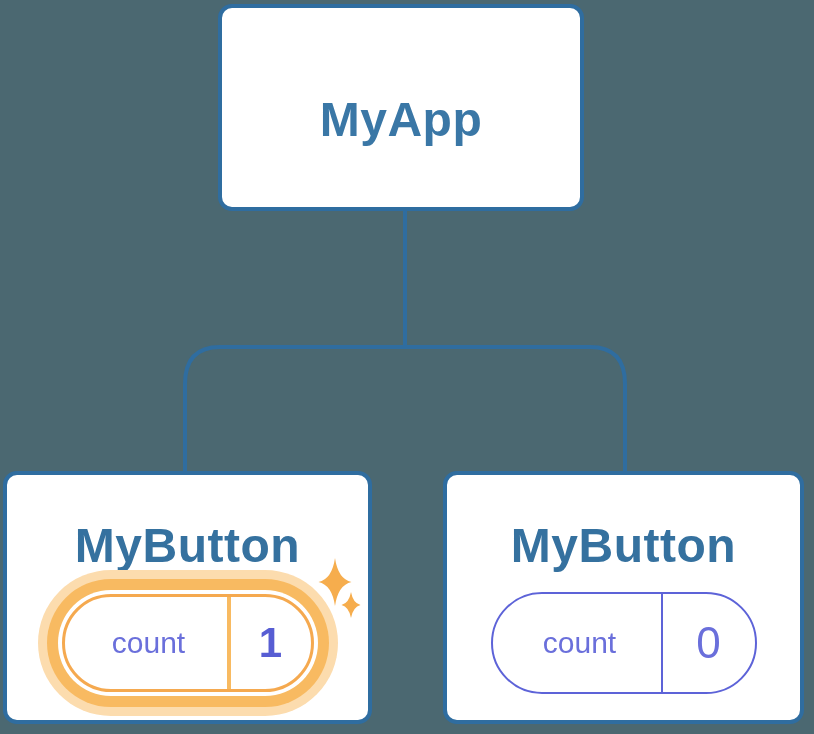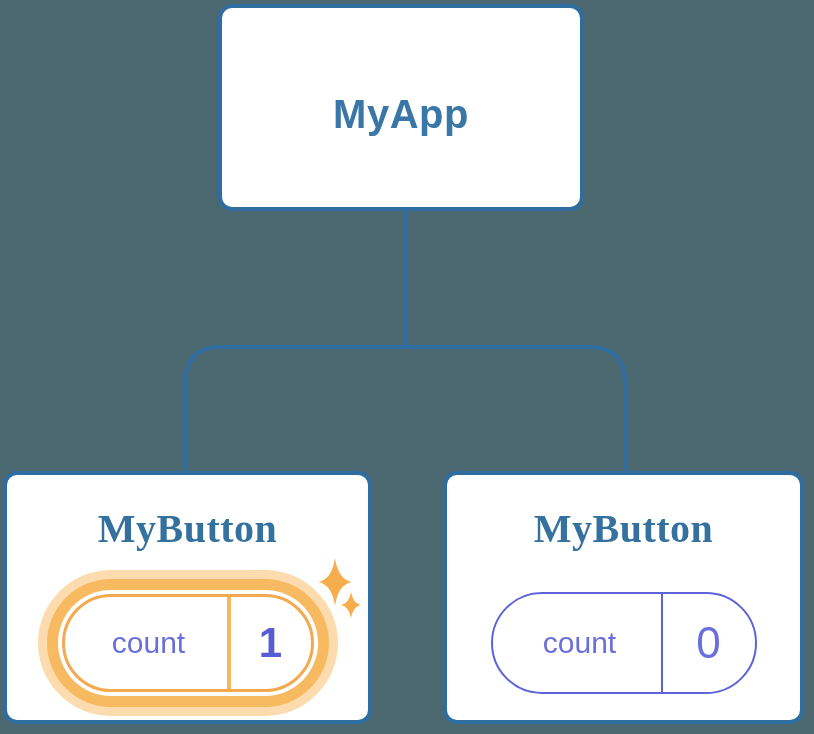--- a/index.html
+++ b/index.html
@@ -25,30 +25,30 @@
     background: #ffffff;
     border: 4px solid #2f6da0;
     border-radius: 14px;
     z-index: 2;
   }
   .card-title {
     position: absolute;
     left: 0;
     width: 100%;
     text-align: center;
-    font-size: 40px;
+    font-size: 48px;
     font-weight: 600;
     letter-spacing: 0.5px;
     color: #35719f;
   }
   .root-card { left: 218px; top: 4px; width: 366px; height: 207px; }
   .root-card .card-title { top: 84px; color: #3a77a6; }
 
   .child-card { top: 471px; height: 253px; }
-  .child-card .card-title { top: 30px; font-family: Liberation Serif, serif; }
+  .child-card .card-title { top: 43px; }
   .child-left  { left: 3px;   width: 369px; }
   .child-right { left: 443px; width: 361px; }
 
   .pill {
     position: absolute;
     left: 50%;
     transform: translateX(-50%);
     box-sizing: border-box;
     background: #ffffff;
     display: flex;

